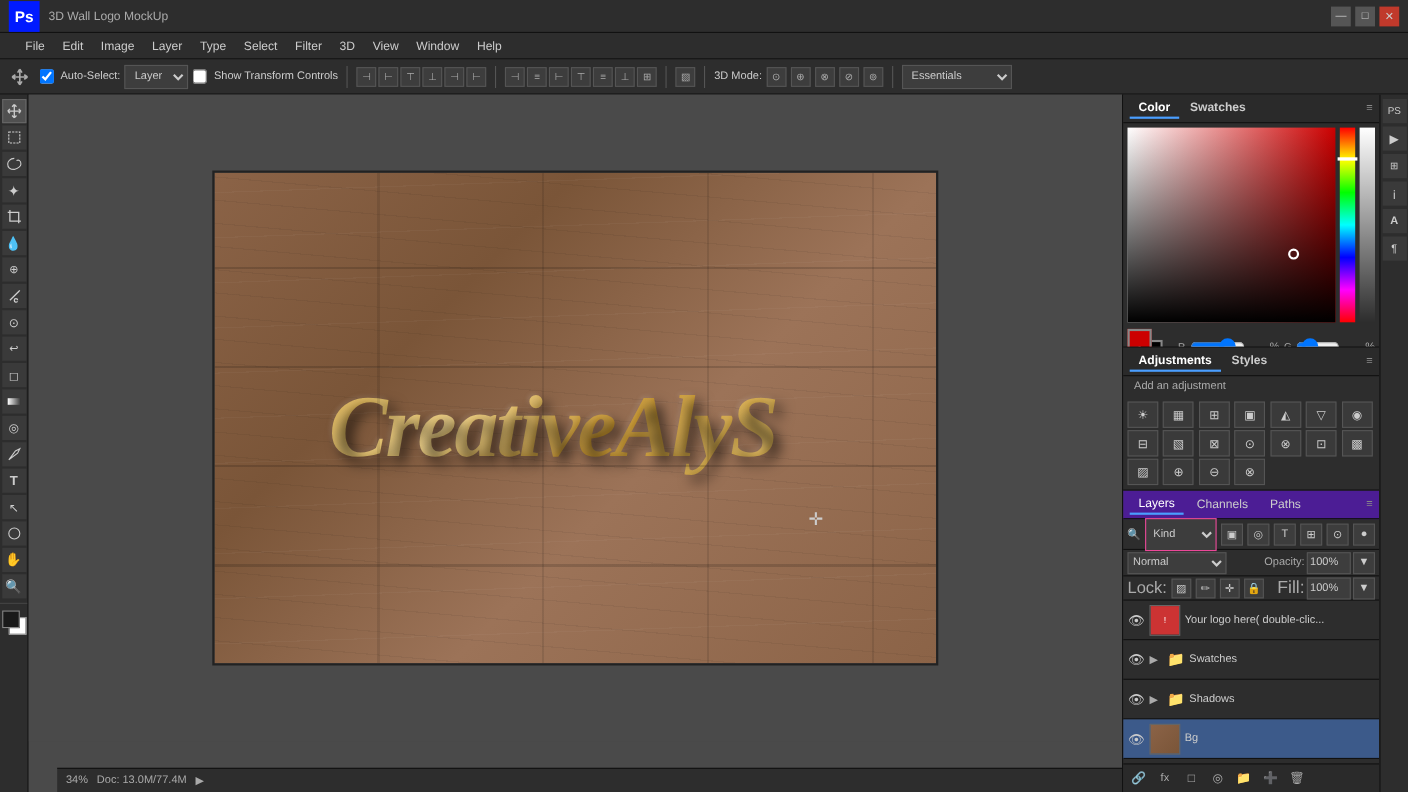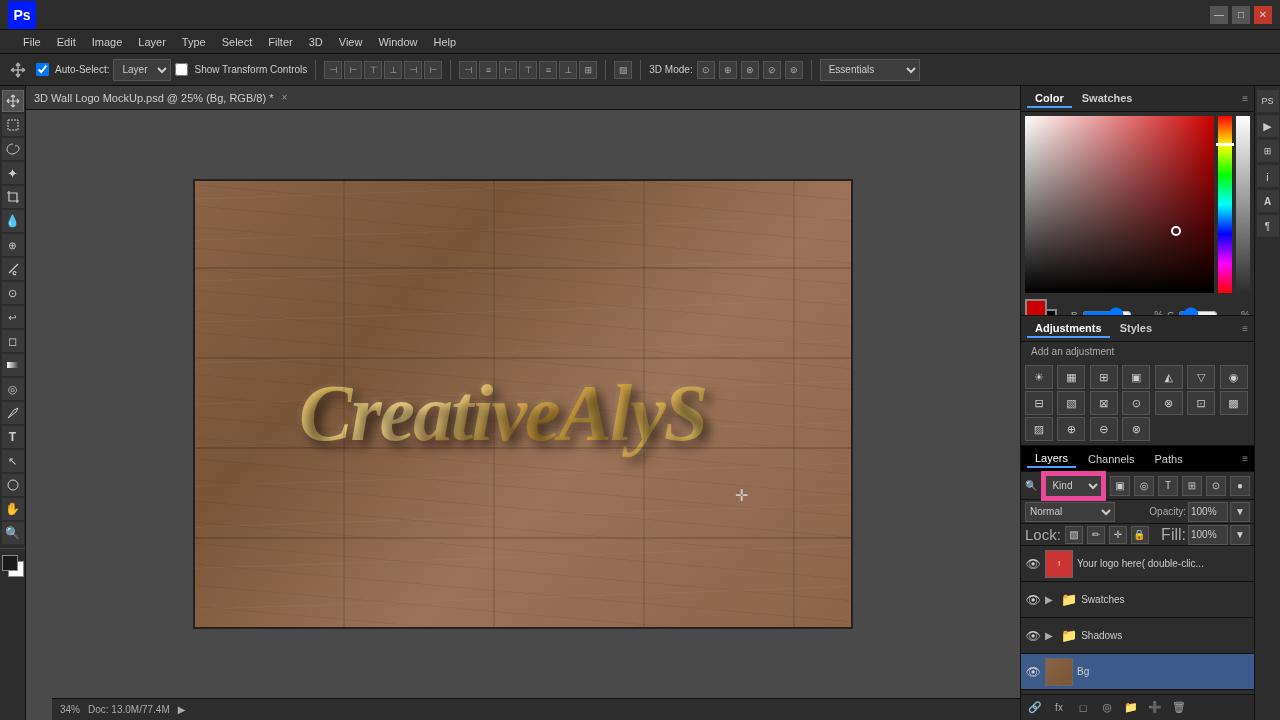--- a/index.html
+++ b/index.html
@@ -343,21 +343,21 @@
 
     
     #layers-panel {
       flex: 1;
       overflow: hidden;
       display: flex;
       flex-direction: column;
     }
     .layers-header {
       height: 26px;
-      background: #000000;
+      background: #4c1d95;
       display: flex;
       align-items: center;
       padding: 0 6px;
       border-bottom: 1px solid #111;
       gap: 4px;
     }
     .layers-tab {
       padding: 2px 8px;
       font-size: 11px;
       color: #ccc;
@@ -367,21 +367,21 @@
     .layers-toolbar {
       height: 28px;
       display: flex;
       align-items: center;
       padding: 0 4px;
       gap: 4px;
       border-bottom: 1px solid #111;
     }
     .layers-select {
       background: #3d3d3d;
-      border: 5px solid #ec4899;
+      border: 1px solid #ec4899;
       color: #ccc;
       font-size: 10px;
       height: 30px;
       flex: 1;
       padding: 0 2px;
     }
     .layers-icon-btn {
       width: 20px; height: 20px;
       background: #3d3d3d;
       border: 1px solid #555;
@@ -477,20 +477,21 @@
     }
     .divider { height: 1px; background: #444; width: 100%; margin: 2px 0; }
   </style>
 </head>
 <body>
 
 <div id="titlebar">
   <div class="ps-icon">
     <span>Ps</span>
   </div>
+  <span class="title-text">3D Wall Logo MockUp</span>
   <div class="window-controls">
     <div class="win-btn">—</div>
     <div class="win-btn">□</div>
     <div class="win-btn close">✕</div>
   </div>
 </div>
 
 <div id="menubar">
   <span class="menu-item">File</span>
   <span class="menu-item">Edit</span>
@@ -617,24 +618,20 @@
     <div class="tool-btn" title="Zoom" style="font-size:12px;">🔍</div>
     <div class="divider" style="margin: 2px 0;"></div>
 
     <div style="position:relative;width:22px;height:22px;margin:2px;">
       <div style="position:absolute;left:0;top:0;width:16px;height:16px;background:#1a1a1a;border:1px solid #888;z-index:1;"></div>
       <div style="position:absolute;left:6px;top:6px;width:16px;height:16px;background:#fff;border:1px solid #888;z-index:0;"></div>
     </div>
   </div>
 
   <div id="canvas-area">
-    <div id="canvas-tab">
-      <span>3D Wall Logo MockUp.psd @ 25% (Bg, RGB/8) *</span>
-      <span class="tab-close">×</span>
-    </div>
     <div id="canvas-viewport">
       <div id="canvas-image">
         <div class="wall-text">CreativeAlyS</div>
         <div id="cursor">✛</div>
       </div>
     </div>
     <div id="statusbar">
       <span>34%</span>
       <span>Doc: 13.0M/77.4M</span>
       <span>▶</span>

